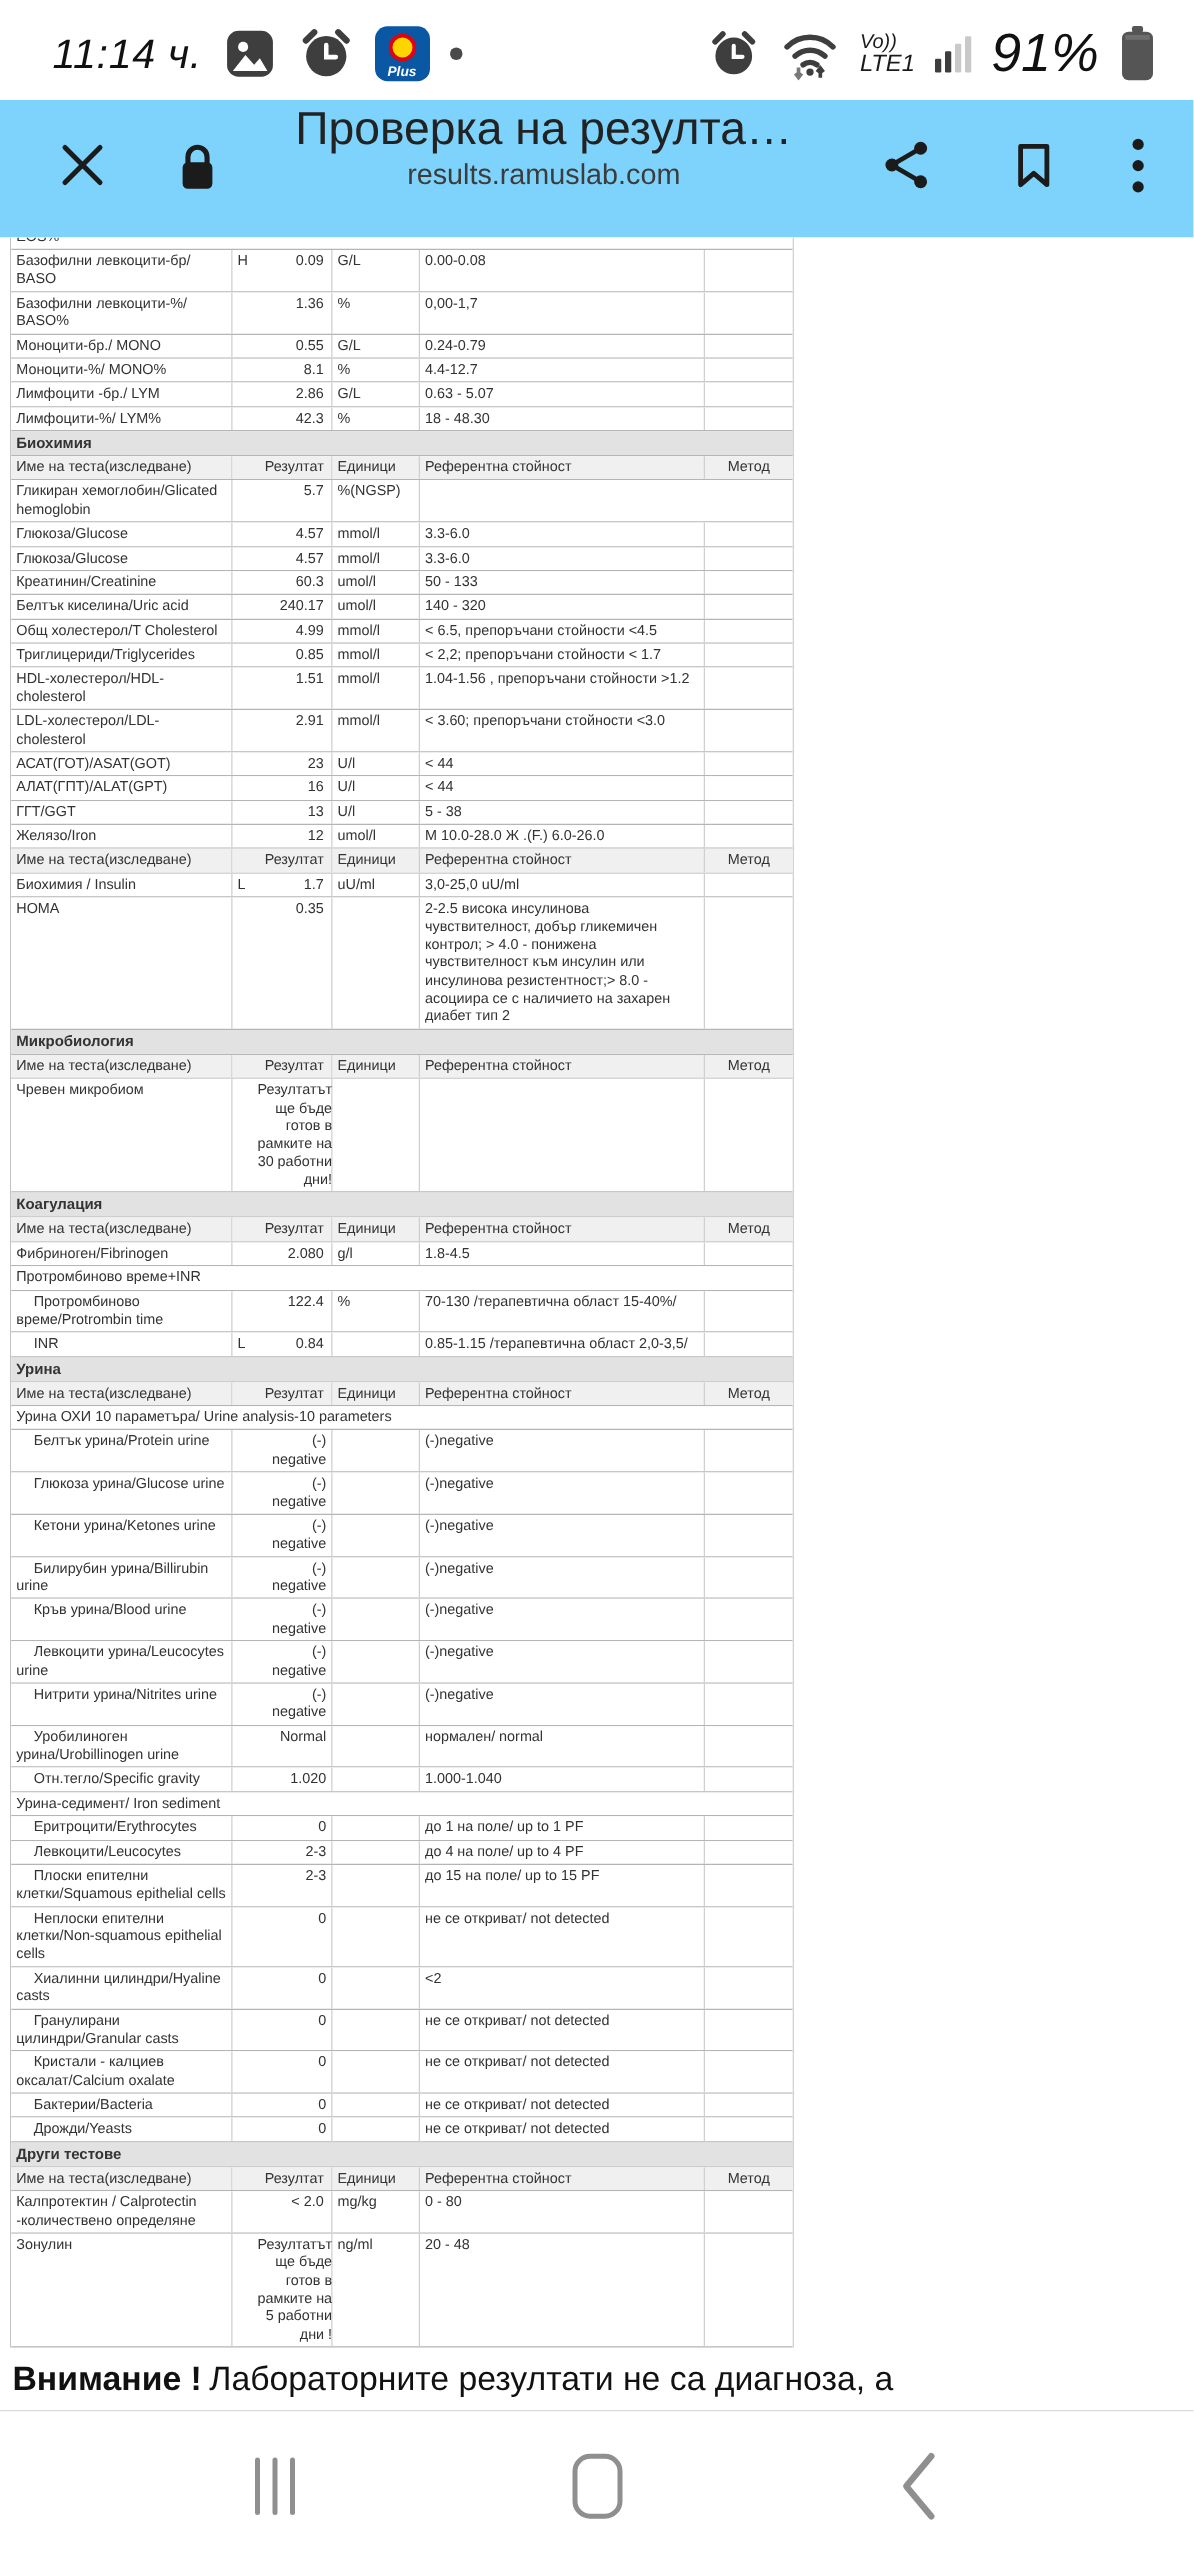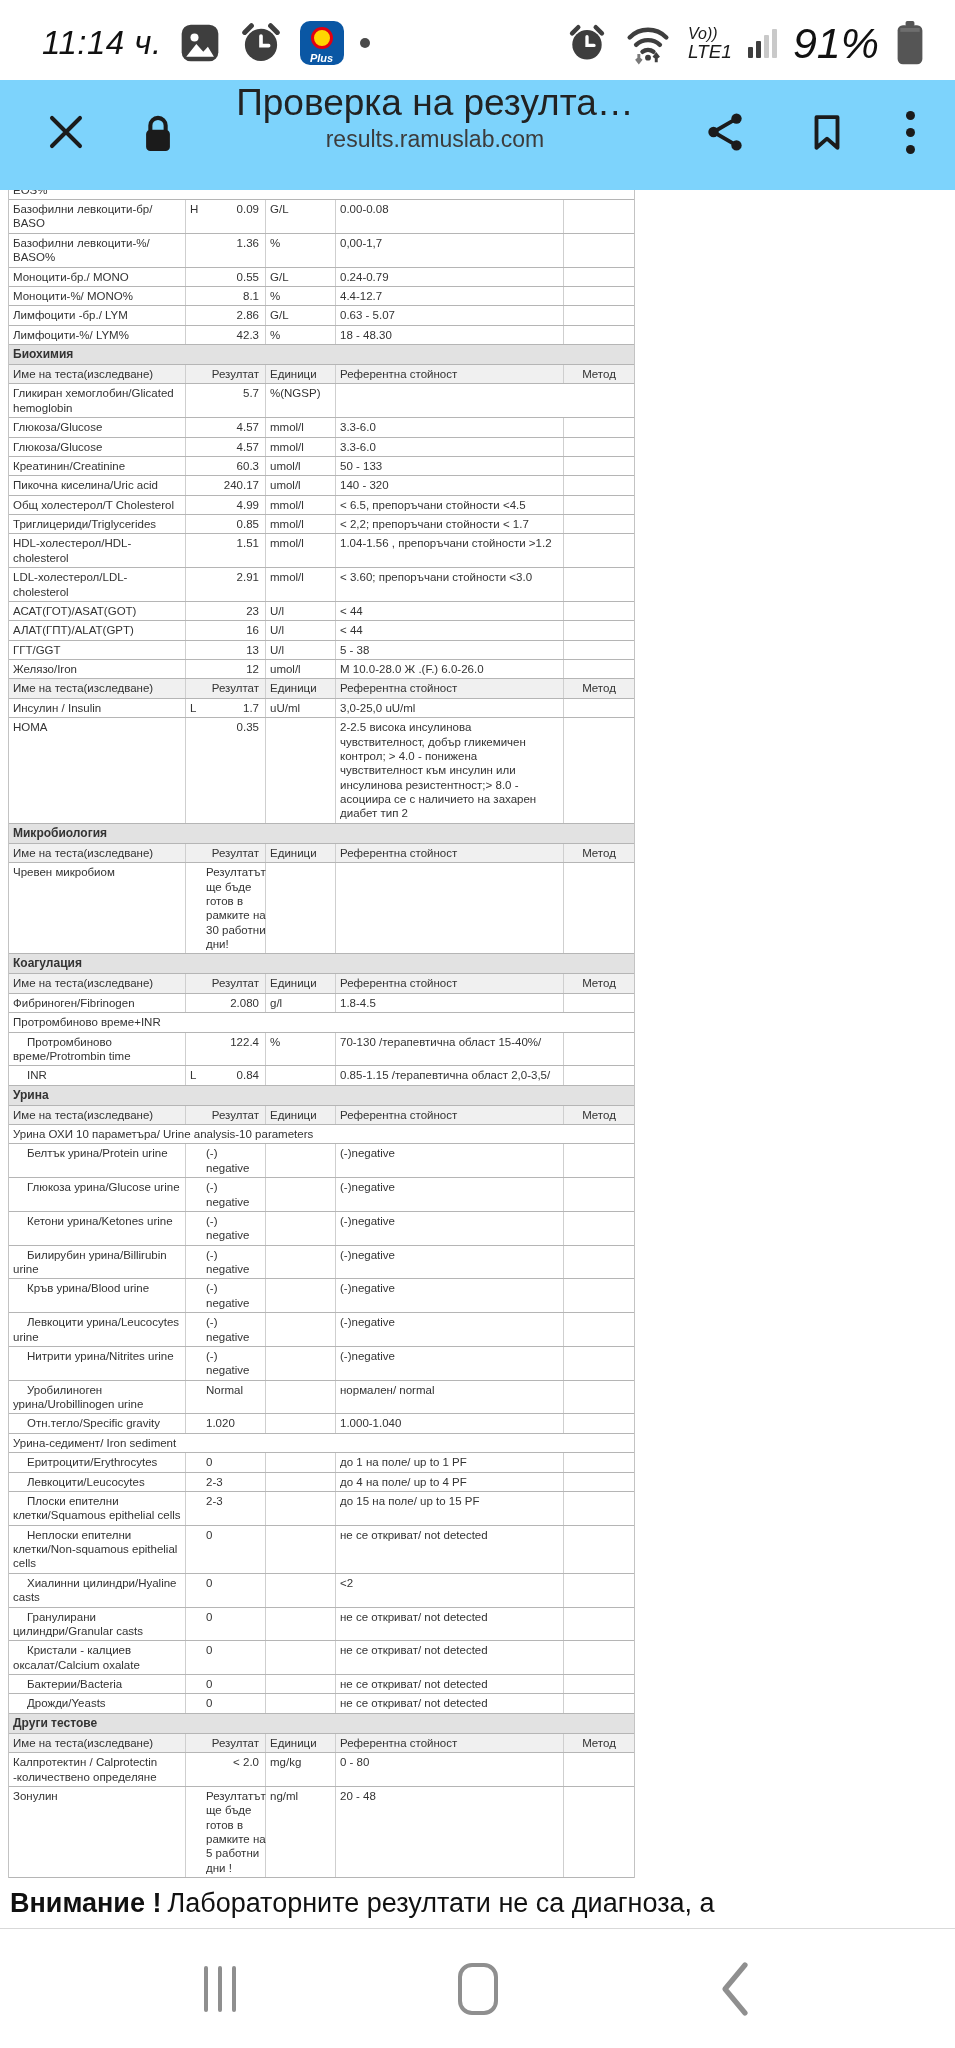--- a/index.html
+++ b/index.html
@@ -44,21 +44,21 @@
   .lab-table { width:627px; margin-left:8px; border-left:1px solid #c3c3c3; border-right:1px solid #c3c3c3;
     font-size:11.5px; color:#333; }
   .t-row { display:flex; align-items:stretch; border-bottom:1px solid #b5b5b5; background:#fff; }
   .cell { padding:2px 4px; line-height:1.25; border-right:1px solid #cfcfcf; }
   .cell:last-child { border-right:none; }
   .c-name { width:177px; }
   .c-name.indent { text-indent:14px; }
   .c-res  { width:80px; display:flex; }
   .c-res .flag { width:16px; flex:none; }
   .c-res .val  { flex:1; text-align:right; padding-right:2px; }
-  .c-res .val.center { text-align:left; padding-right:0; }
+  .c-res .val.center { text-align:right; padding-right:0; }
   .c-units { width:70px; }
   .c-ref   { width:228px; }
   .c-met   { flex:1; text-align:center; }
   .c-group { flex:1; }
   .sec-row .cell { background:#e2e2e2; font-weight:bold; font-size:12px; border-right:none; }
   .head-row .cell { background:#f0f0f0; }
   .head-row .c-res { justify-content:flex-end; }
   .clip-row { height:10px; overflow:hidden; }
   .clip-row .cell { border-right:none; }
   .clip-row span { display:block; transform:translateY(-9px); }
@@ -291,21 +291,21 @@
           <div class="cell c-name">Креатинин/Creatinine</div>
           <div class="cell c-res">
             <span class="flag"></span>
             <span class="val">60.3</span>
           </div>
           <div class="cell c-units">umol/l</div>
           <div class="cell c-ref">50 - 133</div>
           <div class="cell c-met"></div>
         </div>
         <div class="t-row">
-          <div class="cell c-name">Пикочна киселина/Uric acid</div>
+          <div class="cell c-name">Белтък киселина/Uric acid</div>
           <div class="cell c-res">
             <span class="flag"></span>
             <span class="val">240.17</span>
           </div>
           <div class="cell c-units">umol/l</div>
           <div class="cell c-ref">140 - 320</div>
           <div class="cell c-met"></div>
         </div>
         <div class="t-row">
           <div class="cell c-name">Общ холестерол/T Cholesterol</div>
@@ -390,21 +390,21 @@
         <div class="t-row head-row">
           <div class="cell c-name">Име на теста(изследване)</div>
           <div class="cell c-res">
             <span class="val">Резултат</span>
           </div>
           <div class="cell c-units">Единици</div>
           <div class="cell c-ref">Референтна стойност</div>
           <div class="cell c-met">Метод</div>
         </div>
         <div class="t-row">
-          <div class="cell c-name">Инсулин / Insulin</div>
+          <div class="cell c-name">Биохимия / Insulin</div>
           <div class="cell c-res">
             <span class="flag">L</span>
             <span class="val">1.7</span>
           </div>
           <div class="cell c-units">uU/ml</div>
           <div class="cell c-ref">3,0-25,0 uU/ml</div>
           <div class="cell c-met"></div>
         </div>
         <div class="t-row">
           <div class="cell c-name">HOMA</div>

